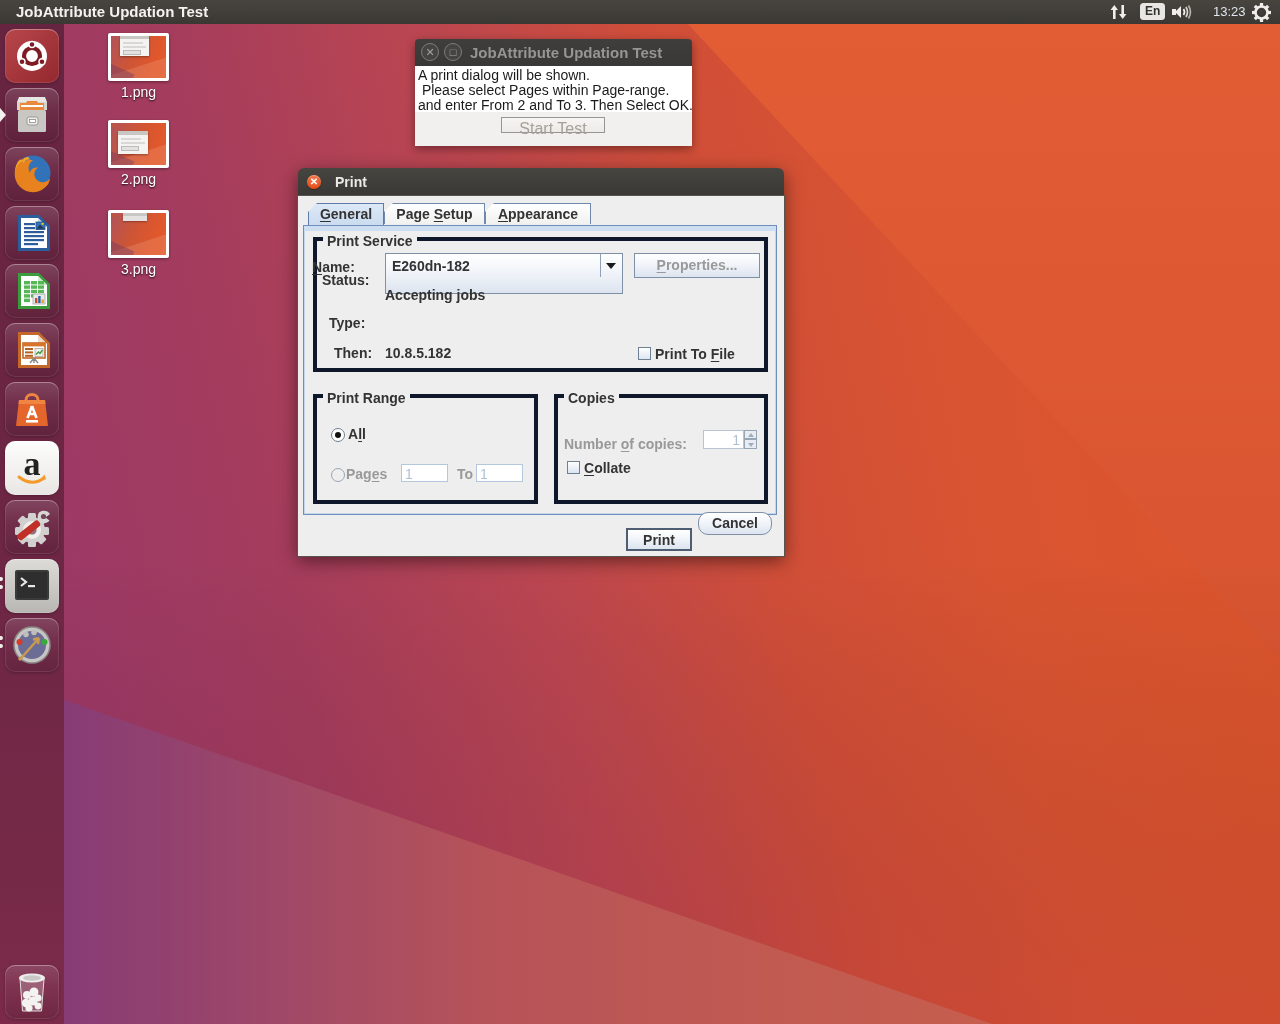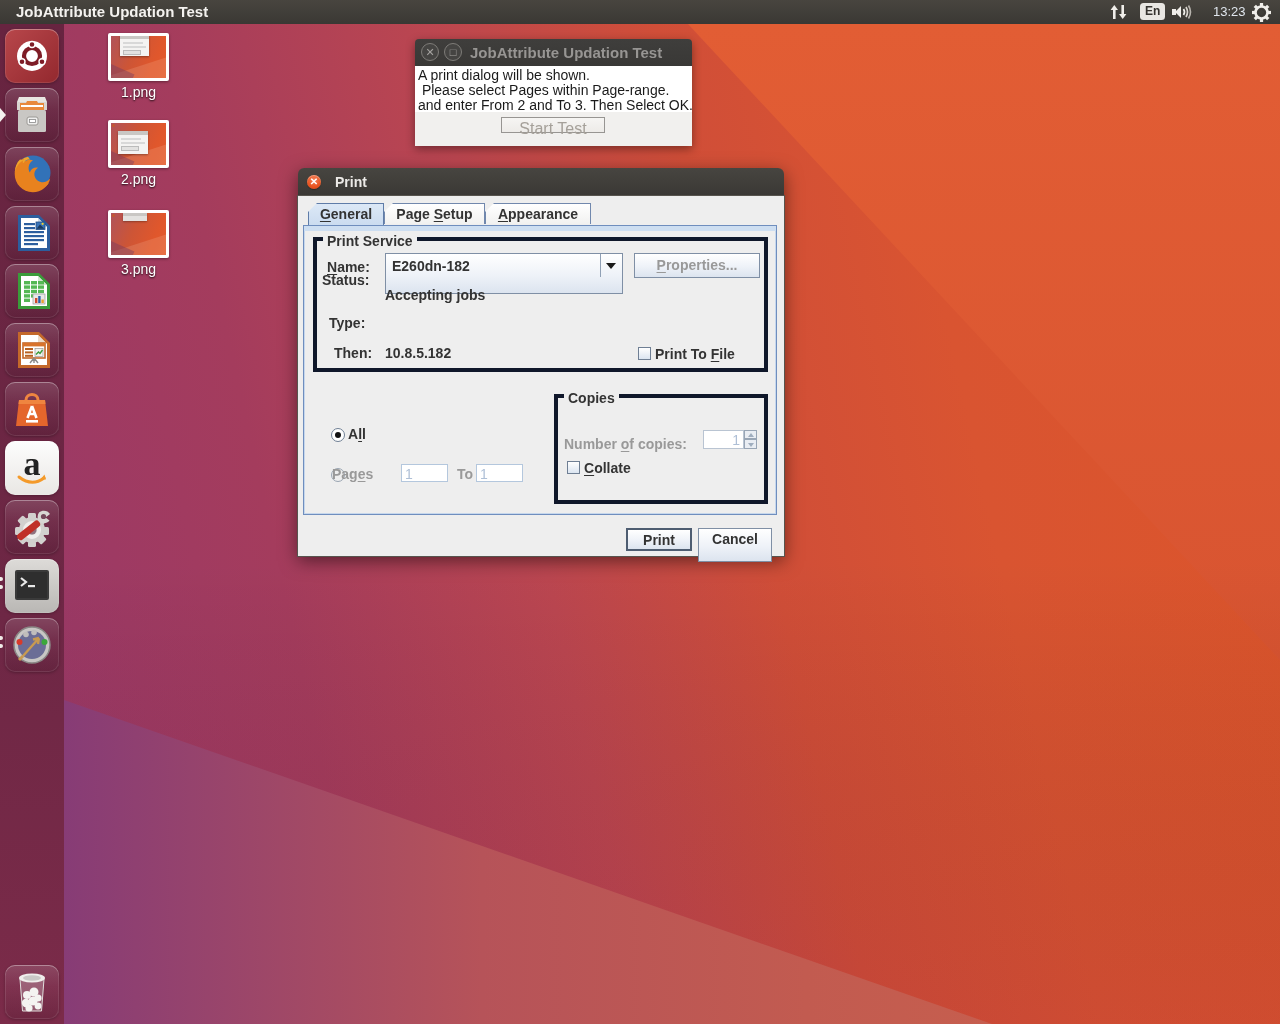--- a/index.html
+++ b/index.html
@@ -174,41 +174,44 @@
     <div class="body">
       <div class="tab tabsel" style="left:10px;top:7px;width:76px;"><u>G</u>eneral</div>
       <div class="tab tabun" style="left:86px;top:7px;width:101px;">Page <u>S</u>etup</div>
       <div class="tab tabun" style="left:187px;top:7px;width:106px;"><u>A</u>ppearance</div>
       <div class="cpane"></div>
       <div class="abs" style="left:6px;top:30px;width:472px;height:5px;background:#cddef1;z-index:2;"></div>
 
       <div class="group" style="left:15px;top:41px;width:455px;height:135px;">
         <div class="glabel">Print Service</div>
       </div>
-      <div class="swing abs" style="left:29px;top:63px;"><u>N</u>ame:</div>
+      <div class="swing abs" style="left:14px;top:63px;"><u>N</u>ame:</div>
       <div class="obtn" style="left:87px;top:57px;width:238px;height:41px;text-align:left;">
         <span style="position:absolute;left:6px;top:4px;">E260dn-182</span>
         <span style="position:absolute;right:0;top:0;width:21px;height:23px;border-left:1px solid #90a0b5;">
           <span style="position:absolute;left:5px;top:9px;width:0;height:0;border:5px solid transparent;border-top:6px solid #1a1a1a;"></span>
         </span>
       </div>
       <div class="obtn dis" style="left:336px;top:57px;width:126px;height:25px;line-height:23px;color:#999;"><u>P</u>roperties...</div>
       <div class="swing abs" style="left:24px;top:76px;">Status:</div>
       <div class="swing abs" style="left:87px;top:91px;">Accepting jobs</div>
       <div class="swing abs" style="left:31px;top:119px;">Type:</div>
       <div class="swing abs" style="left:36px;top:149px;">Then:</div>
       <div class="swing abs" style="left:87px;top:149px;">10.8.5.182</div>
       <div class="cb" style="left:340px;top:151px;"></div>
       <div class="swing abs" style="left:357px;top:150px;">Print To <u>F</u>ile</div>
 
+      <div class="group" style="left:15px;top:198px;width:225px;height:110px;">
+        <div class="glabel">Print Range</div>
+      </div>
       <div class="abs" style="left:33px;top:232px;width:12px;height:12px;border-radius:50%;border:1px solid #6f7f94;background:#fff;"></div>
       <div class="abs" style="left:37px;top:236px;width:6px;height:6px;border-radius:50%;background:#111;"></div>
       <div class="swing abs" style="left:50px;top:230px;">A<u>l</u>l</div>
       <div class="abs" style="left:33px;top:272px;width:12px;height:12px;border-radius:50%;border:1px solid #9aa5b2;background:#eee;"></div>
-      <div class="swing dis abs" style="left:34px;top:270px;">Pag<u>e</u>s</div>
+      <div class="swing dis abs" style="left:48px;top:270px;">Pag<u>e</u>s</div>
       <div class="field" style="left:103px;top:268px;width:47px;height:18px;">
         <span style="position:absolute;left:3px;top:1px;font-size:14px;color:#aebfd6;">1</span>
       </div>
       <div class="swing dis abs" style="left:159px;top:270px;">To</div>
       <div class="field" style="left:178px;top:268px;width:47px;height:18px;">
         <span style="position:absolute;left:3px;top:1px;font-size:14px;color:#aebfd6;">1</span>
       </div>
 
       <div class="group" style="left:256px;top:198px;width:214px;height:110px;">
         <div class="glabel">Copies</div>
@@ -220,21 +223,21 @@
       <div class="abs" style="left:446px;top:234px;width:13px;height:19px;">
         <div style="position:absolute;left:0;top:0;width:13px;height:9px;box-sizing:border-box;border:1px solid #98a5b5;background:#e9edf3;"></div>
         <div style="position:absolute;left:0;top:9px;width:13px;height:10px;box-sizing:border-box;border:1px solid #98a5b5;background:#e9edf3;"></div>
         <div style="position:absolute;left:3.5px;top:3px;width:0;height:0;border:3px solid transparent;border-bottom:4px solid #9fadbe;border-top:none;"></div>
         <div style="position:absolute;left:3.5px;top:12.5px;width:0;height:0;border:3px solid transparent;border-top:4px solid #9fadbe;border-bottom:none;"></div>
       </div>
       <div class="cb" style="left:269px;top:265px;"></div>
       <div class="swing abs" style="left:286px;top:264px;"><u>C</u>ollate</div>
 
       <div class="obtn" style="left:328px;top:332px;width:66px;height:23px;line-height:20px;border:2px solid #4e5d71;">Print</div>
-      <div class="obtn" style="left:400px;top:332px;width:74px;height:34px;line-height:21px;">Cancel</div>
+      <div class="obtn" style="left:400px;top:316px;width:74px;height:23px;line-height:21px;border-radius:10px;">Cancel</div>
     </div>
   </div>
 
   <div id="topbar">
     <div class="title">JobAttribute Updation Test</div>
     <div id="tray">
       <svg style="left:1108px;top:4px;" width="22" height="16" viewBox="0 0 22 16">
         <rect x="5" y="5" width="2.6" height="10" fill="#f0eeea"></rect>
         <polygon points="2.6,6 6.3,1 10,6" fill="#f0eeea"></polygon>
         <rect x="13.4" y="1" width="2.6" height="10" fill="#f0eeea"></rect>

